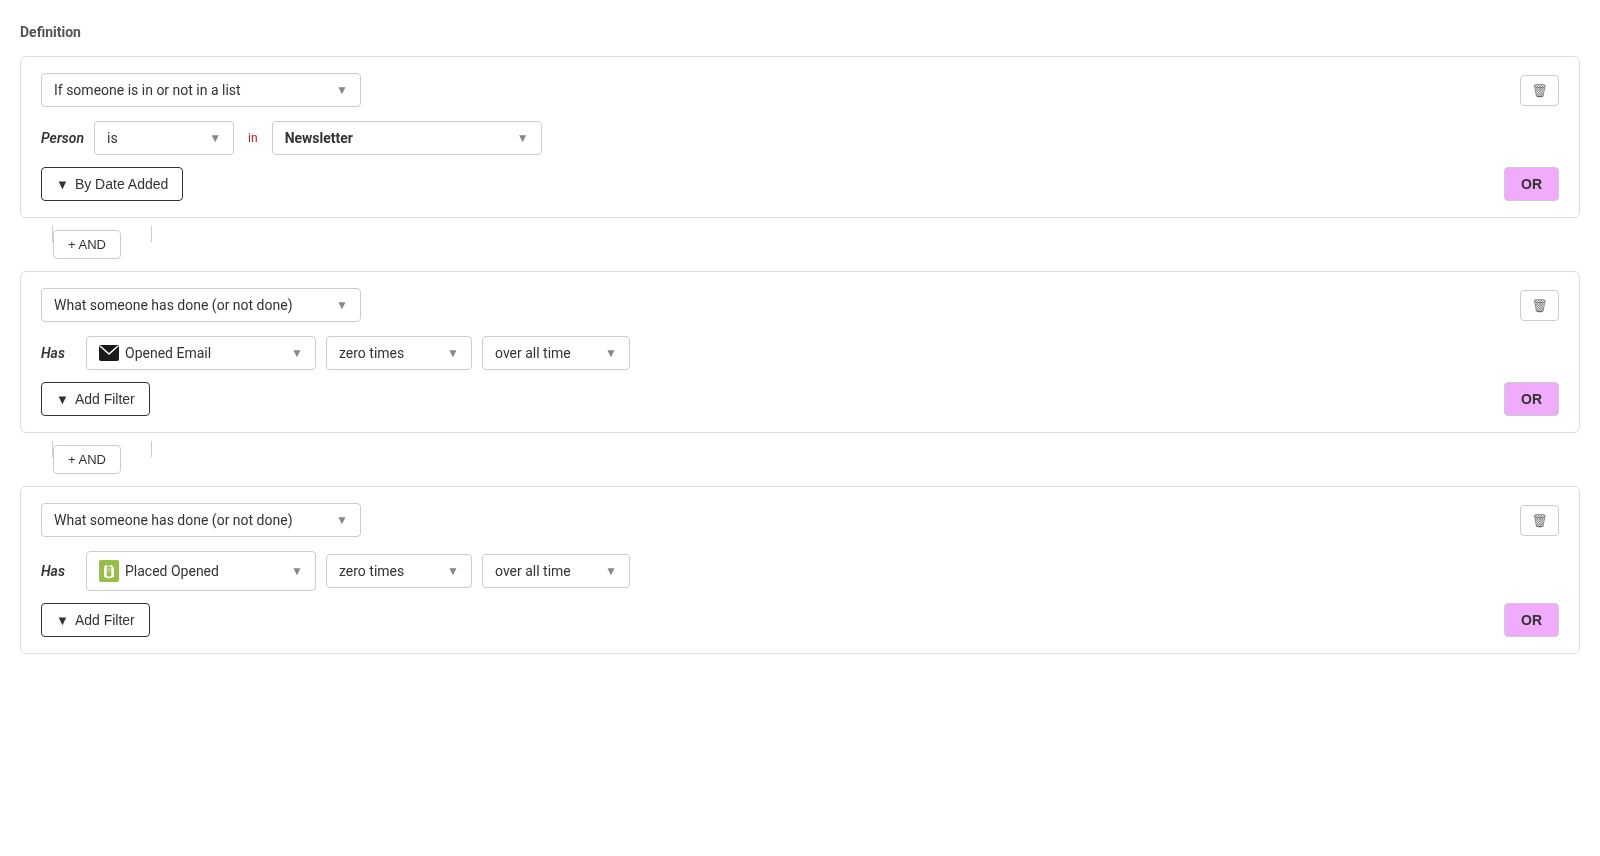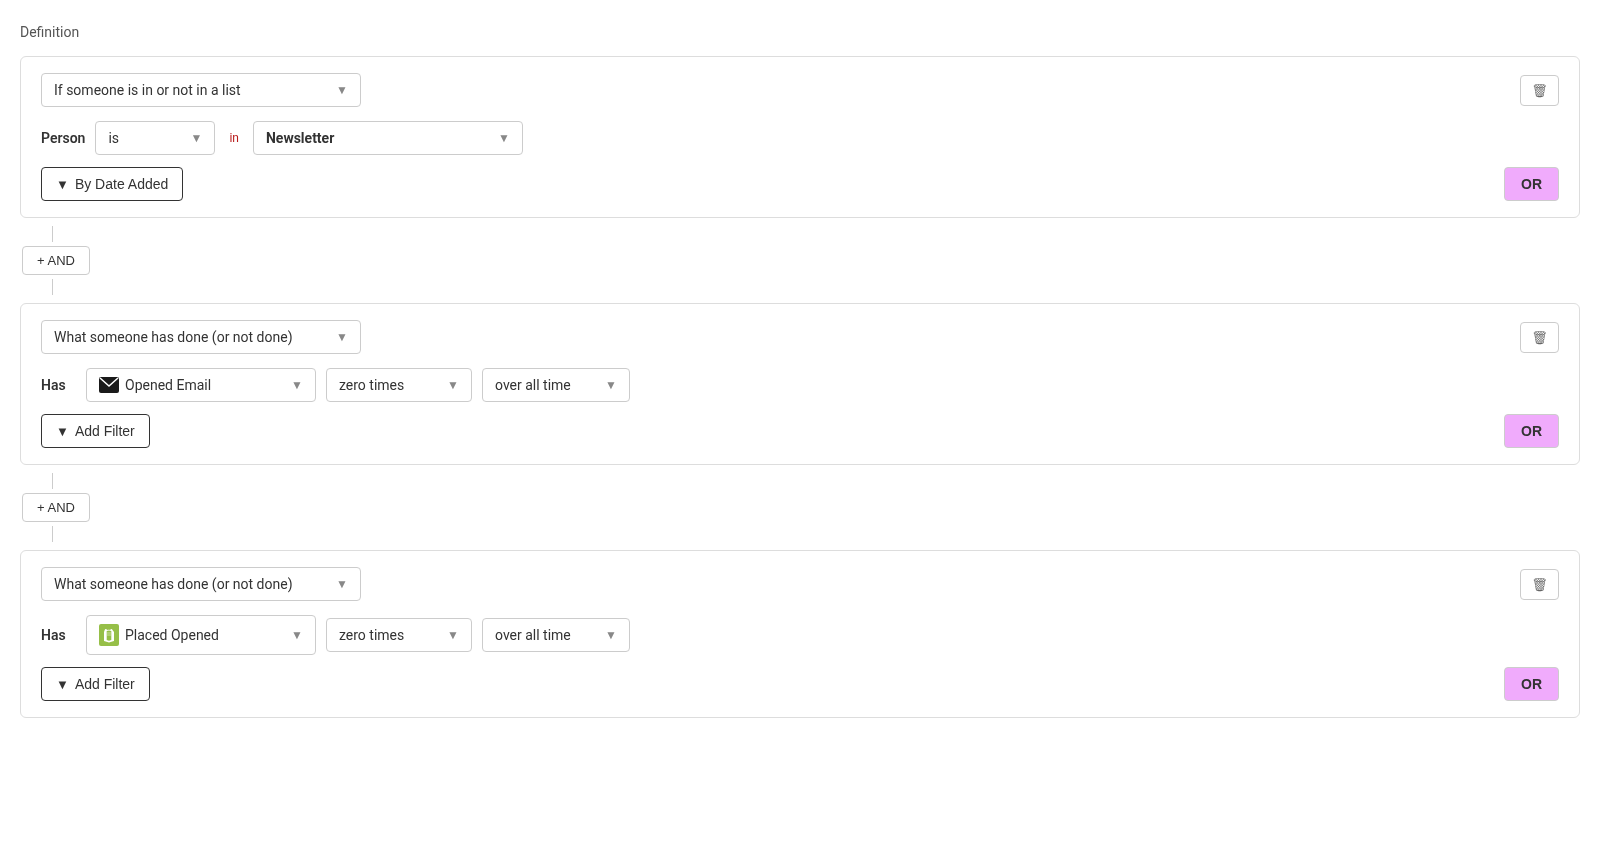--- a/index.html
+++ b/index.html
@@ -6,21 +6,21 @@
     body {
       font-family: -apple-system, BlinkMacSystemFont, 'Segoe UI', Roboto, sans-serif;
       background: #fff;
       color: #333;
       font-size: 14px;
       padding: 24px 20px;
     }
 
     .page-title {
       font-size: 14px;
-      font-weight: 400;
+      font-weight: 700;
       color: #555;
       margin-bottom: 16px;
     }
 
     .condition-block {
       border: 1px solid #ddd;
       border-radius: 6px;
       padding: 16px 20px;
       background: #fff;
       margin-bottom: 0;
@@ -72,24 +72,25 @@
       align-items: center;
       gap: 10px;
       margin-bottom: 12px;
     }
 
     .label-text {
       font-weight: 600;
       font-size: 14px;
       color: #333;
       min-width: 35px;
+      font-style: italic;
     }
 
     .small-select {
-      width: 120px;
+      width: 140px;
     }
 
     .list-select {
       width: 270px;
       font-weight: bold;
     }
 
     .in-text {
       font-size: 12px;
       color: #b91c1c;
@@ -126,21 +127,21 @@
       background: #f0abfc;
       padding: 8px 16px;
       cursor: pointer;
       font-size: 14px;
       font-weight: 600;
       color: #333;
     }
 
     .and-connector {
       display: flex;
-      flex-direction: column;
+      flex-direction: row;
       align-items: flex-start;
       margin: 8px 0;
       padding-left: 2px;
     }
 
     .and-line-v {
       width: 1px;
       height: 16px;
       background: #ccc;
       margin-left: 30px;

